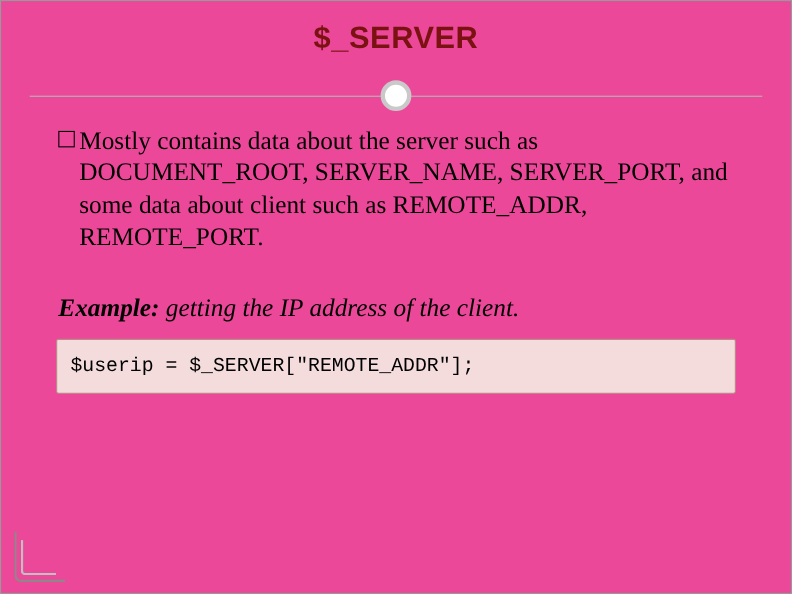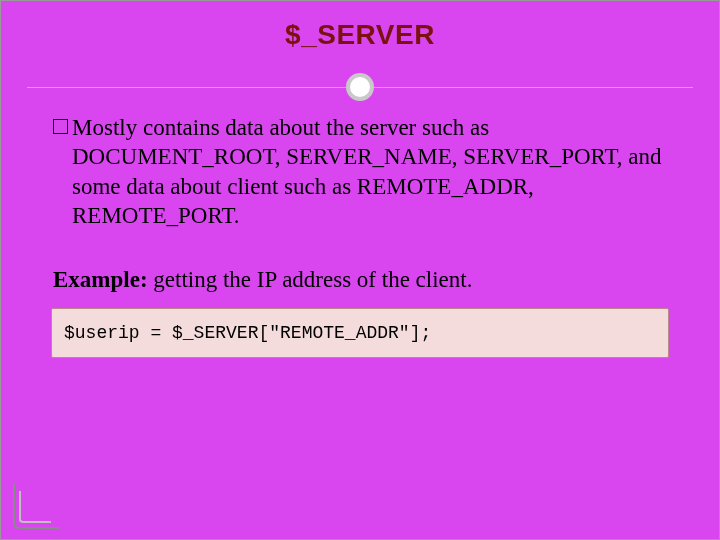--- a/index.html
+++ b/index.html
@@ -8,21 +8,21 @@
     font-family: "Times New Roman", Times, serif;
     background: #fff;
     position: relative;
     overflow: hidden;
   }
   .slide {
     width: 720px;
     height: 540px;
     border: 1px solid #999;
     position: relative;
-    background: #d946ef;
+    background: #ec4899;
   }
   .title {
     text-align: center;
     font-weight: bold;
     font-size: 28px;
     color: #7b1212;
     font-family: Arial, Helvetica, sans-serif;
     margin-top: 18px;
     letter-spacing: 0.5px;
   }
@@ -65,20 +65,21 @@
     width: 15px;
     height: 15px;
     border: 1.5px solid #000;
     margin-top: 6px;
     margin-right: 4px;
     flex-shrink: 0;
   }
   .bullet-text { flex: 1; }
   .example-wrap {
     margin-top: 34px;
+    font-style: italic;
   }
   .example-label { font-weight: bold; display: inline; }
   .example-text { display: inline; }
   .code-box {
     margin: 14px 50px 0 50px;
     border: 1px solid #b88;
     background: #f4dcdc;
     padding: 14px 12px;
     font-family: "Courier New", Courier, monospace;
     font-size: 18px;

